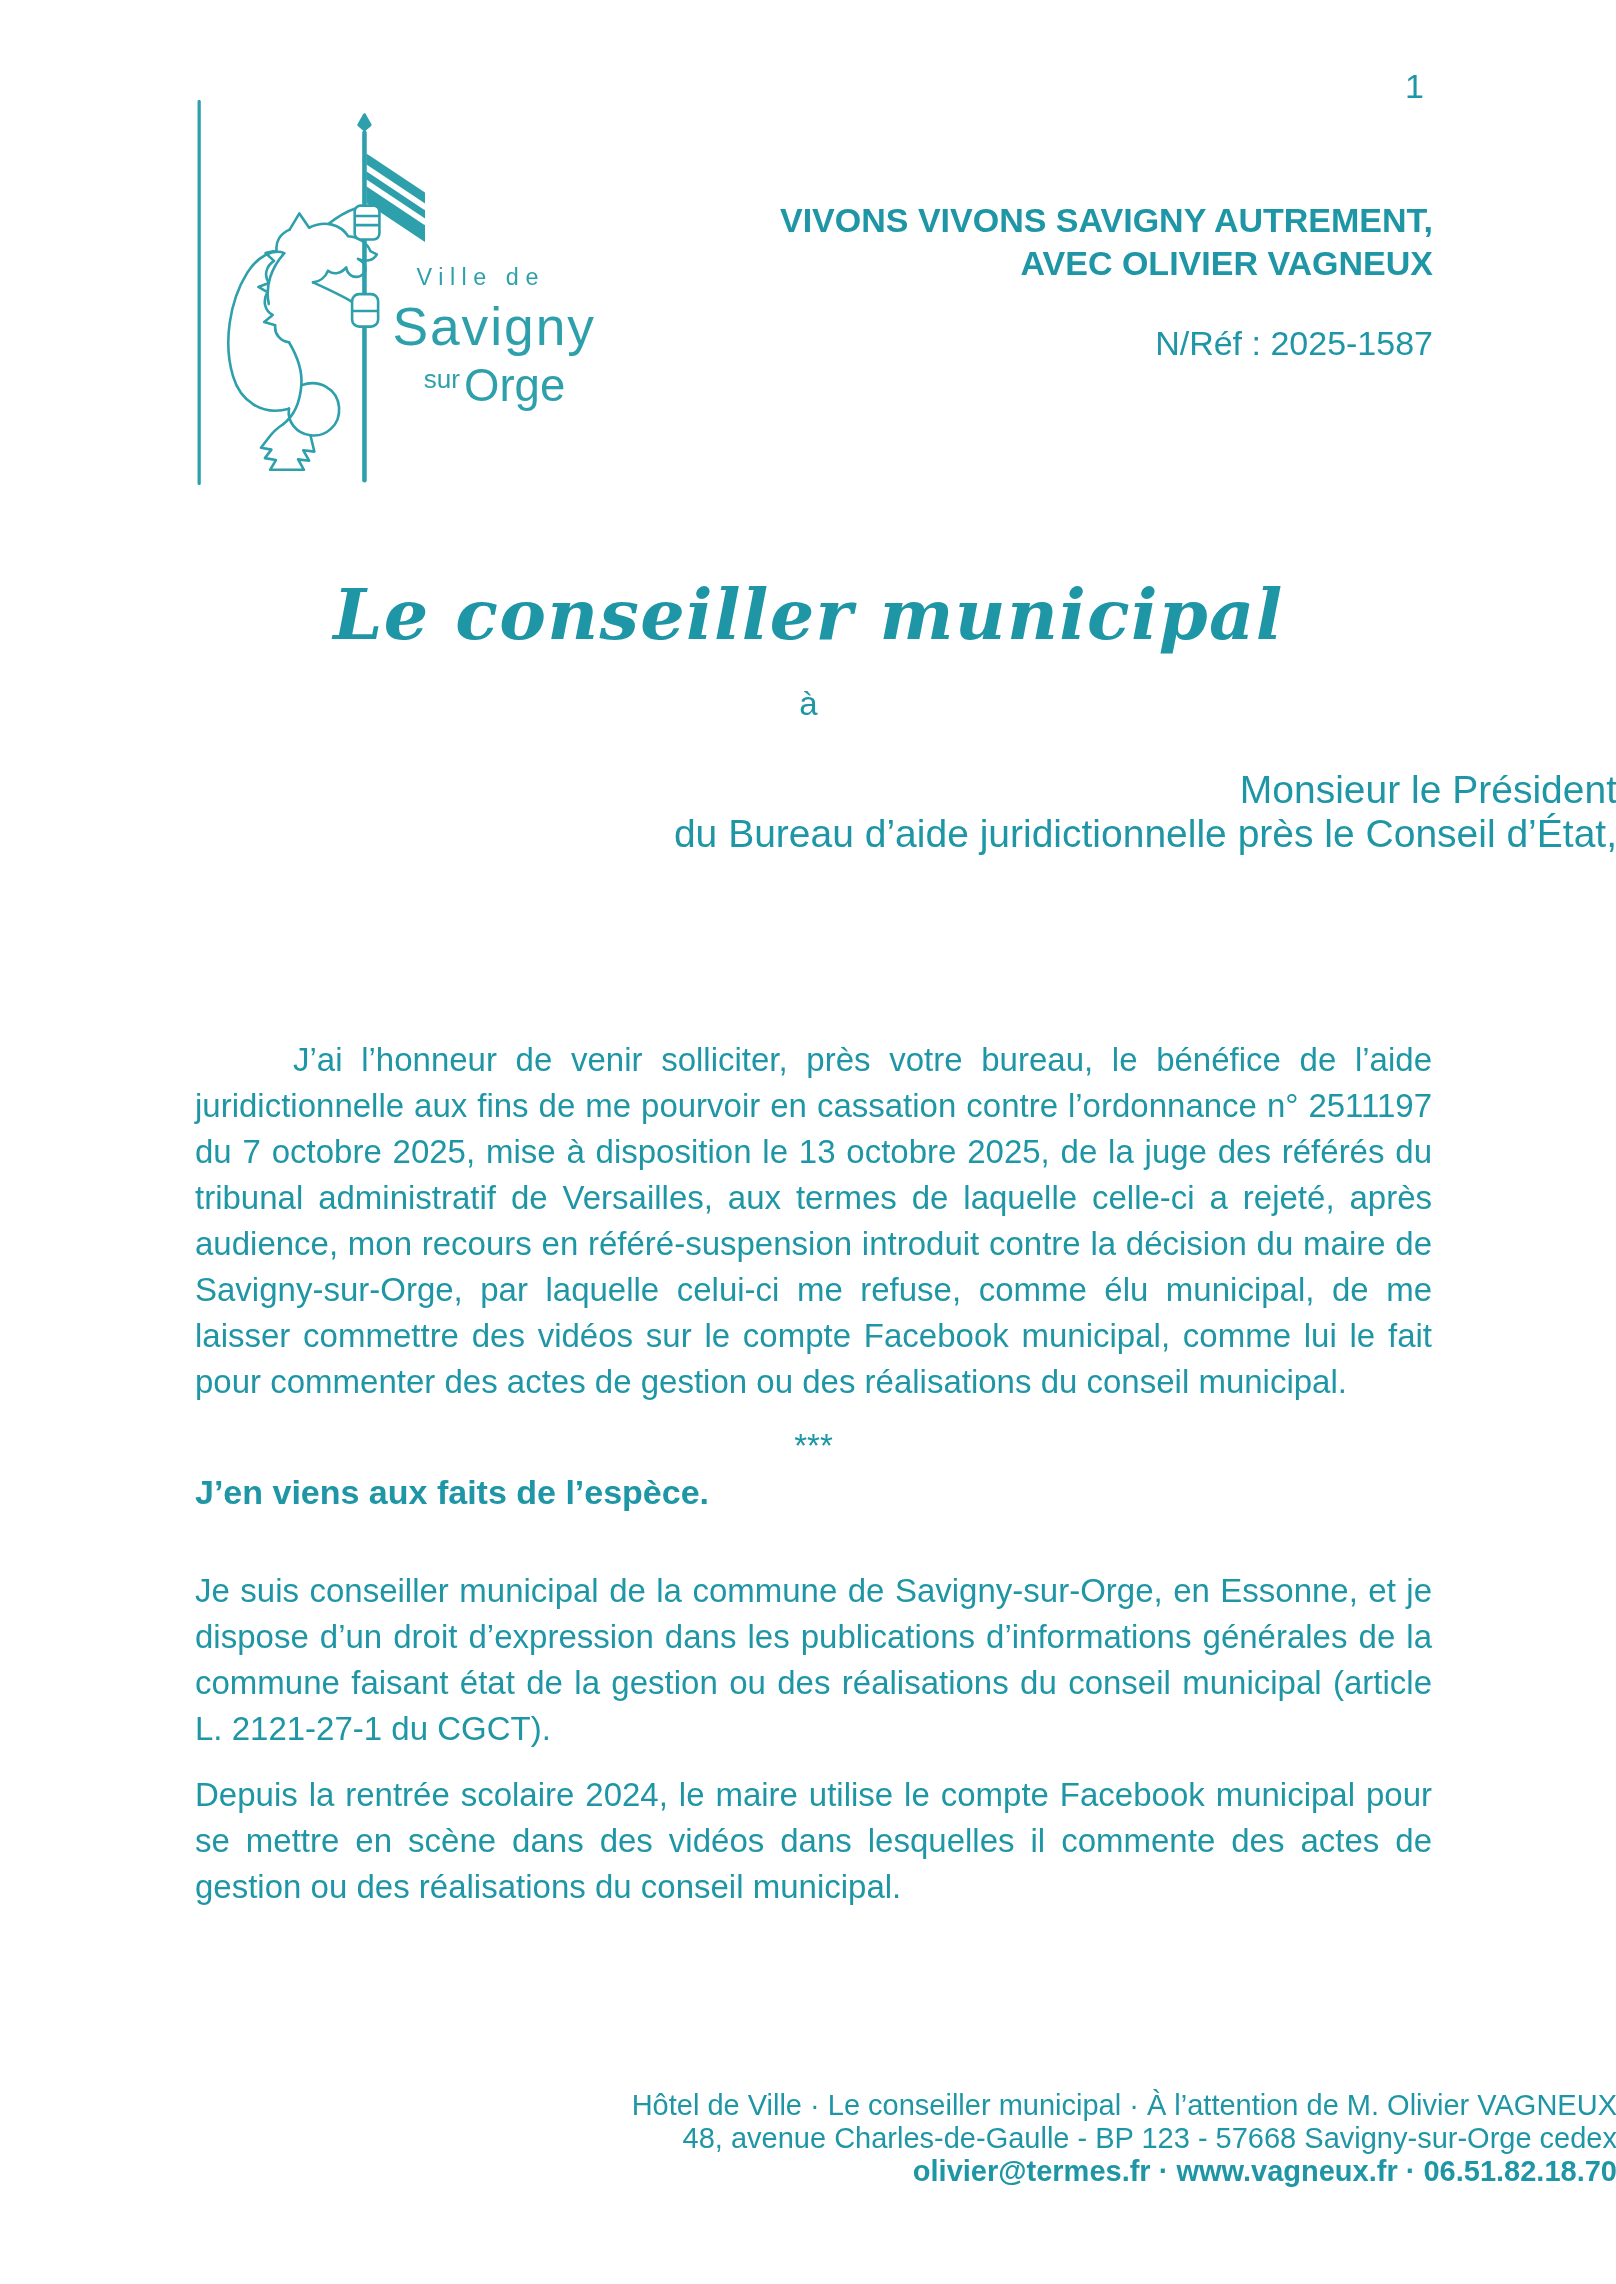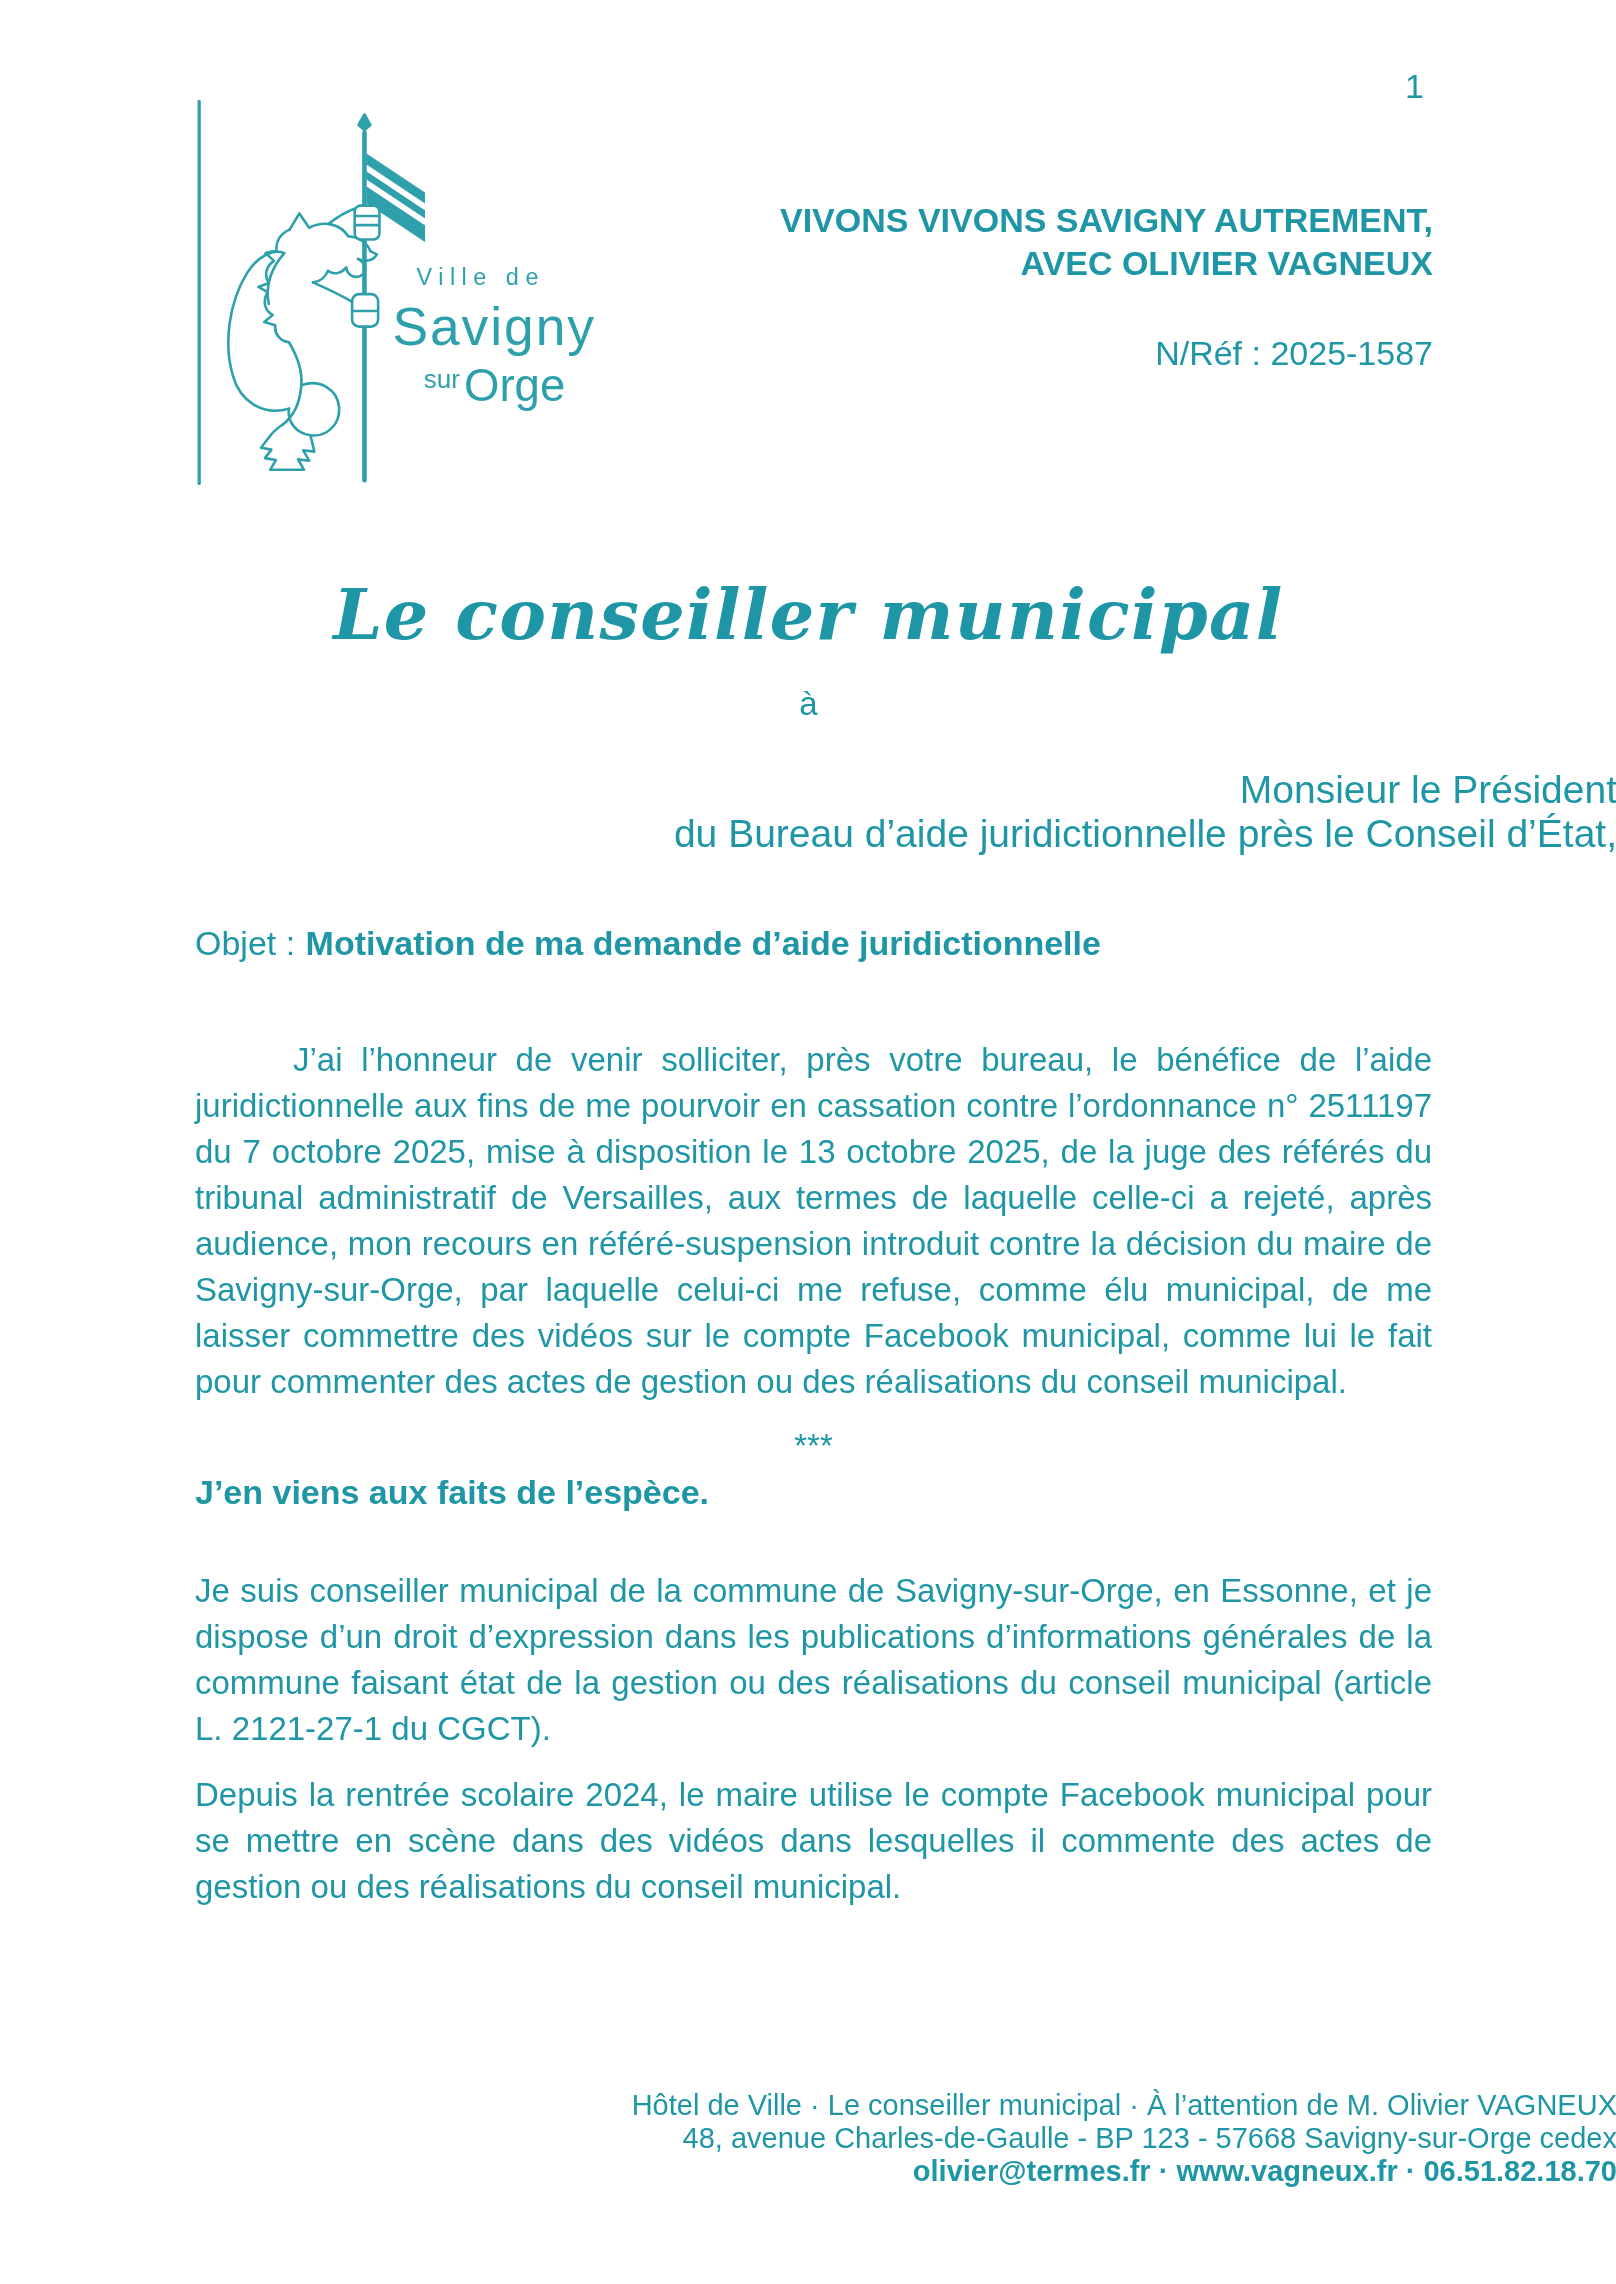--- a/index.html
+++ b/index.html
@@ -18,21 +18,21 @@
     font-size: 34px; line-height: 39px;
   }
   .logo { position: absolute; top: 96px; left: 192px; }
   .logo svg text { font-family: "Liberation Sans", sans-serif; fill: #2EA0AC; }
   .header-block {
     position: absolute; top: 199px; right: 184px;
     text-align: right; font-size: 34px; line-height: 43px;
     white-space: nowrap;
   }
   .header-block .org { font-weight: bold; }
-  .header-block .ref  { margin-top: 47px; }
+  .header-block .ref  { margin-top: 37px; }
   .header-block .dateline { margin-top: 57px; }
   .script-title {
     position: absolute; top: 573px; left: 0; width: 100%;
     text-align: center;
     font-family: "DejaVu Serif", serif;
     font-style: italic; font-weight: bold;
     font-size: 70px; letter-spacing: 1.3px;
   }
   .to-line {
     position: absolute; top: 685px; left: 0; width: 100%;
@@ -130,23 +130,20 @@
 
   <div class="script-title">Le conseiller municipal</div>
 
   <div class="to-line">à</div>
 
   <div class="addressee">
     <div>Monsieur le Président</div>
     <div>du Bureau d’aide juridictionnelle près le Conseil d’État,</div>
   </div>
 
-  <div class="objet-line">
-    <span class="objet-label">Objet :</span><span class="bold">Motivation de ma demande d’aide juridictionnelle</span>
-  </div>
 
   <div class="body-text">
     <p class="indent">J’ai l’honneur de venir solliciter, près votre bureau, le bénéfice de l’aide juridictionnelle aux fins de me pourvoir en cassation contre l’ordonnance n° 2511197 du 7 octobre 2025, mise à disposition le 13 octobre 2025, de la juge des référés du tribunal administratif de Versailles, aux termes de laquelle celle-ci a rejeté, après audience, mon recours en référé-suspension introduit contre la décision du maire de Savigny-sur-Orge, par laquelle celui-ci me refuse, comme élu municipal, de me laisser commettre des vidéos sur le compte Facebook municipal, comme lui le fait pour commenter des actes de gestion ou des réalisations du conseil municipal.</p>
     <div class="stars">***</div>
     <p class="faits-heading">J’en viens aux faits de l’espèce.</p>
     <p class="para2">Je suis conseiller municipal de la commune de Savigny-sur-Orge, en Essonne, et je dispose d’un droit d’expression dans les publications d’informations générales de la commune faisant état de la gestion ou des réalisations du conseil municipal (article L. 2121-27-1 du CGCT).</p>
     <p class="para3">Depuis la rentrée scolaire 2024, le maire utilise le compte Facebook municipal pour se mettre en scène dans des vidéos dans lesquelles il commente des actes de gestion ou des réalisations du conseil municipal.</p>
   </div>
 
   <div class="footer">

